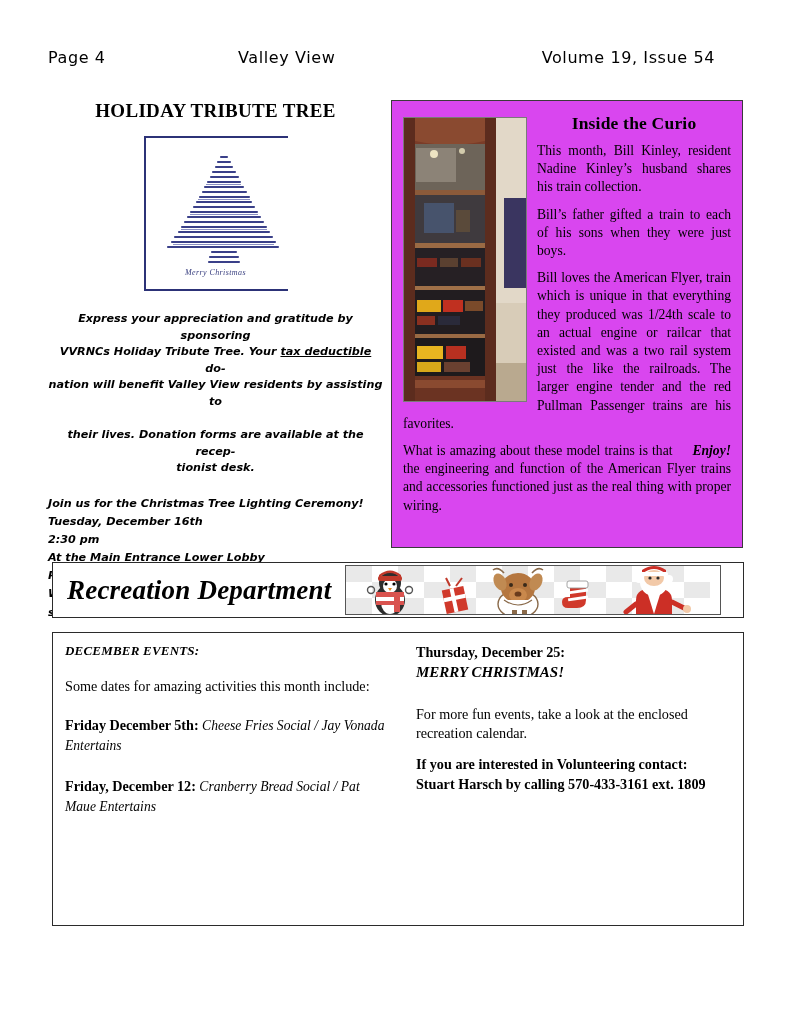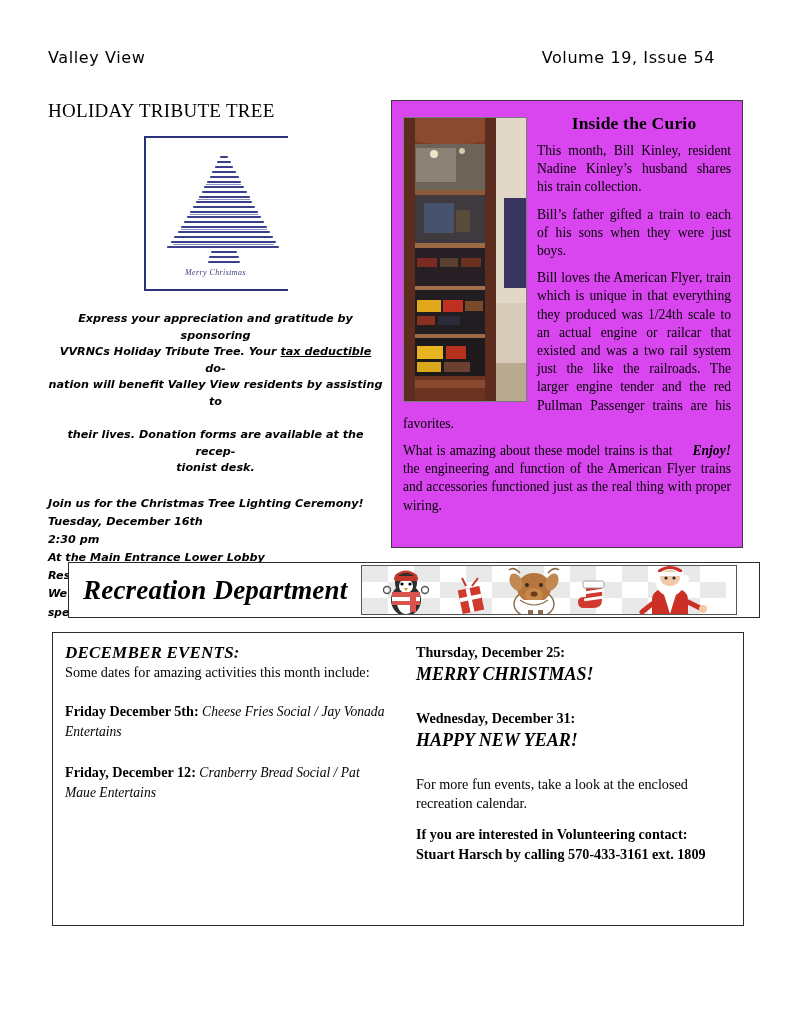--- a/index.html
+++ b/index.html
@@ -36,22 +36,23 @@
 
   
   .tribute {
     position: absolute;
     left: 48px;
     top: 100px;
     width: 335px;
   }
   .tribute-title {
     font-family: "Liberation Serif", serif;
-    font-weight: normal;
+    font-weight: bold;
     font-size: 19px;
+    text-align: center;
     letter-spacing: 0.3px;
     margin-bottom: 14px;
   }
   .tree-frame {
     width: 144px;
     height: 155px;
     margin: 0 auto;
     border: 2px solid #2c3277;
     background: #ffffff;
     position: relative;
@@ -152,21 +153,20 @@
     position: absolute;
     left: 52px;
     top: 562px;
     width: 692px;
     height: 56px;
     border: 1.5px solid #2b2b2b;
     box-sizing: border-box;
     background: #ffffff;
     display: flex;
     align-items: center;
-    margin-left: 16px;
   }
   .rec-title {
     font-family: "Liberation Serif", serif;
     font-style: italic;
     font-weight: bold;
     font-size: 27px;
     padding-left: 14px;
     white-space: nowrap;
     letter-spacing: 0.2px;
   }
@@ -196,21 +196,22 @@
   .ev-col {
     box-sizing: border-box;
   }
   .ev-col-left  { width: 352px; padding: 0 16px 0 12px; }
   .ev-col-right { width: 340px; padding: 0 14px 0 12px; }
 
   .ev-heading {
     font-family: "Liberation Serif", serif;
     font-style: italic;
     font-weight: bold;
-    font-size: 17px;
+    font-size: 13px;
+    margin-bottom: 18px;
     letter-spacing: 0.2px;
   }
   .ev-intro {
     font-family: "Liberation Serif", serif;
     font-size: 14.2px;
     line-height: 1.36;
     margin-bottom: 20px;
   }
   .ev-item {
     font-family: "Liberation Serif", serif;
@@ -221,39 +222,40 @@
   .ev-date { font-weight: bold; }
   .ev-desc {
     font-family: "Liberation Serif", serif;
     font-style: italic;
     font-size: 13.6px;
   }
   .ev-excl {
     font-family: "Liberation Serif", serif;
     font-weight: bold;
     font-style: italic;
-    font-size: 18px;
+    font-size: 15px;
   }
   .ev-note {
     font-family: "Liberation Serif", serif;
     font-size: 14.2px;
     line-height: 1.36;
     margin-bottom: 12px;
   }
   .ev-contact {
     font-family: "Liberation Serif", serif;
     font-weight: bold;
     font-size: 14.2px;
     line-height: 1.4;
   }
 </style>
 </head>
 <body>
 
 <div class="page-header">
+  <span class="ph-left">Page 4</span>
   <span class="ph-center">Valley View</span>
   <span class="ph-right">Volume 19, Issue 54</span>
 </div>
 
 <div class="tribute">
 
   <div class="tribute-title">HOLIDAY TRIBUTE TREE</div>
 
   <div class="tree-frame">
     <svg width="156" height="151" viewBox="0 0 156 151">
@@ -477,20 +479,16 @@
     <div class="ev-item">
       <span class="ev-date">Friday, December 12:</span><span class="ev-desc"> Cranberry Bread Social /  Pat Maue Entertains</span>
     </div>
   </div>
 
   <div class="ev-col ev-col-right">
     <div class="ev-item">
       <span class="ev-date">Thursday, December 25:</span><br>
       <span class="ev-excl">MERRY CHRISTMAS!</span>
     </div>
-    <div class="ev-item">
-      <span class="ev-date">Wednesday, December 31:</span><br>
-      <span class="ev-excl">HAPPY NEW YEAR!</span>
-    </div>
     <div class="ev-note">For more fun events, take a look at the enclosed recreation calendar.</div>
     <div class="ev-contact">If you are interested in Volunteering contact: Stuart Harsch by calling 570-433-3161 ext. 1809</div>
   </div>
 </div>
 
 </body></html>

